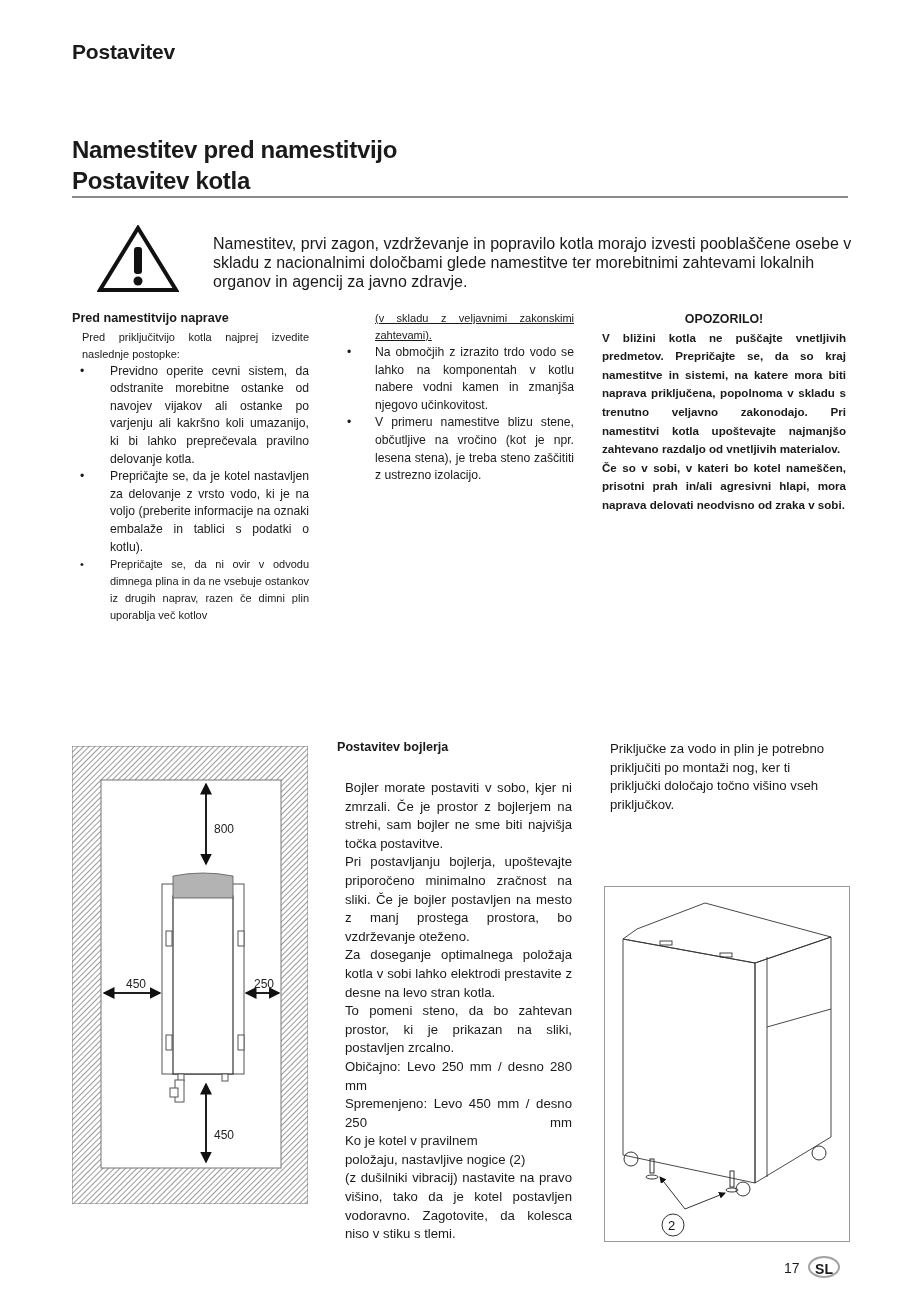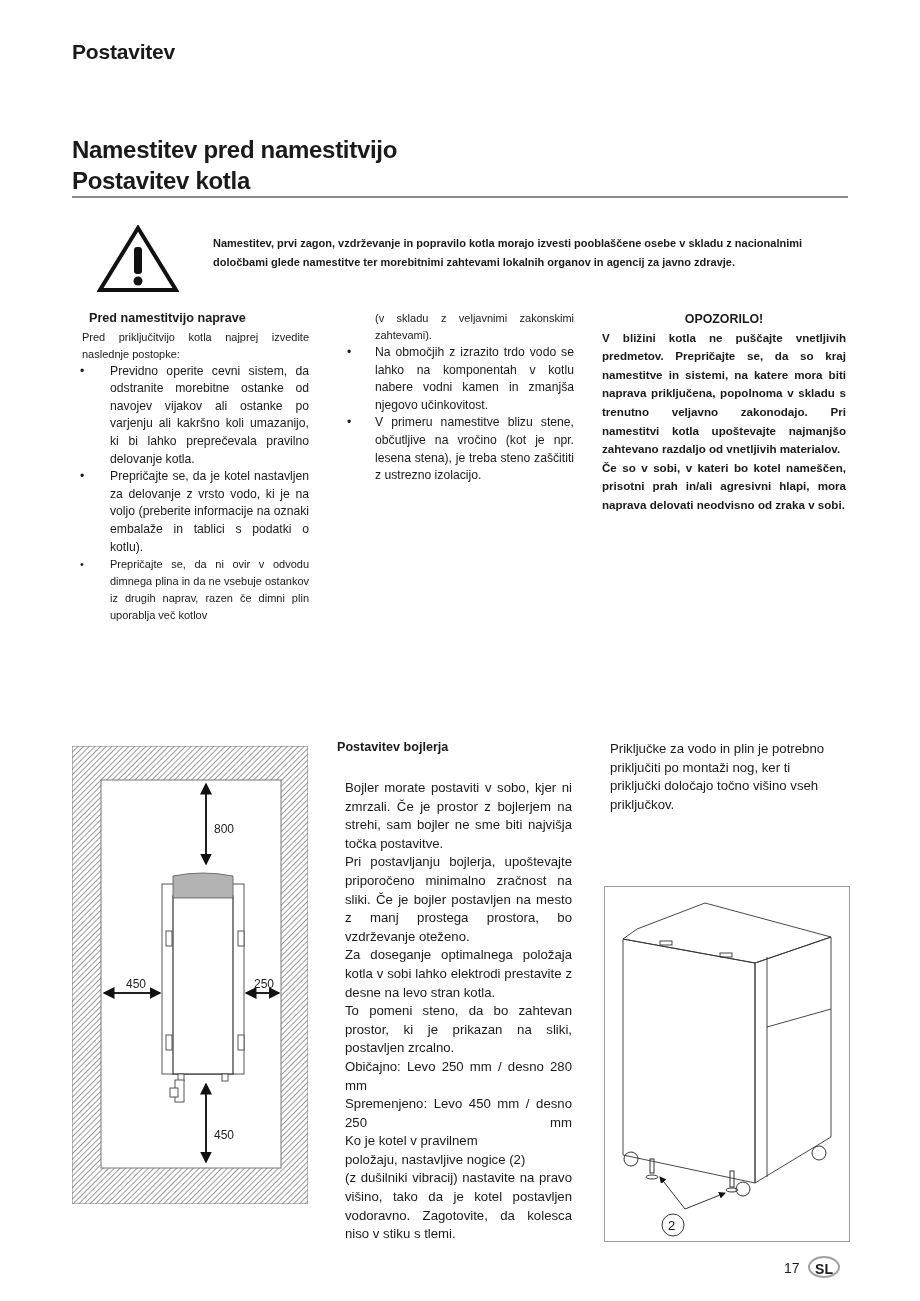--- a/index.html
+++ b/index.html
@@ -3,32 +3,32 @@
 <meta charset="utf-8">
 <style>
   html, body { margin: 0; padding: 0; background: #ffffff; }
   body { width: 920px; height: 1301px; position: relative; overflow: hidden;
          font-family: "Liberation Sans", sans-serif; color: #1a1a1a; }
   .abs { position: absolute; }
   .header-title { left: 72px; top: 40px; font-size: 21px; font-weight: bold; letter-spacing: -0.2px; }
   .main-title { left: 72px; top: 134px; font-size: 24px; font-weight: bold; line-height: 31px; letter-spacing: -0.3px; }
   .title-rule { left: 72px; top: 196px; width: 776px; height: 2px; background: #8a8a8a; }
   .warn-icon { left: 97px; top: 225px; width: 82px; height: 68px; }
-  .intro { left: 213px; top: 234px; width: 640px; font-size: 11px; font-weight: bold; line-height: 19px; }
+  .intro { left: 213px; top: 234px; width: 640px; font-size: 16px; font-weight: normal; line-height: 19px; }
   .col { font-family: "Liberation Sans", sans-serif; font-size: 12.2px; line-height: 17.6px; text-align: justify; }
   .col1 { left: 72px; top: 310px; width: 237px; }
   .col2 { left: 345px; top: 310px; width: 229px; }
   .col3 { left: 602px; top: 310px; width: 244px; font-weight: bold; font-size: 11.6px; line-height: 18.6px; }
-  .sec-head { font-weight: bold; font-size: 12.6px; margin-bottom: 1px; margin-left: 17px; }
+  .sec-head { font-weight: bold; font-size: 12.6px; margin-bottom: 1px; }
   .indent { padding-left: 10px; }
   .small { font-size: 11px; line-height: 17px; }
   ul.bullets { list-style: none; margin: 0; padding: 0; }
   ul.bullets li { position: relative; padding-left: 38px; }
   ul.bullets li::before { content: "\2022"; position: absolute; left: 8px; top: 0; }
-  .col2 .cont { padding-left: 30px; }
+  .col2 .cont { padding-left: 30px; text-decoration: underline; }
   .col2 ul.bullets li { padding-left: 30px; }
   .col2 ul.bullets li::before { left: 2px; }
   .warn-head { text-align: center; font-size: 12.4px; }
   .diagram { left: 72px; top: 746px; width: 236px; height: 458px; }
   .boiler-head { left: 337px; top: 740px; font-size: 12.6px; font-weight: bold; }
   .boiler-text { left: 345px; top: 779px; width: 227px; font-size: 13.2px; line-height: 18.6px; text-align: justify; }
   .boiler-text p { margin: 0; }
   .boiler-text .spread { text-align-last: justify; }
   .conn-text { left: 610px; top: 740px; width: 232px; font-size: 13.2px; line-height: 18.6px; }
   .photo { left: 604px; top: 886px; width: 244px; height: 354px; border: 1px solid #9a9a9a; }

